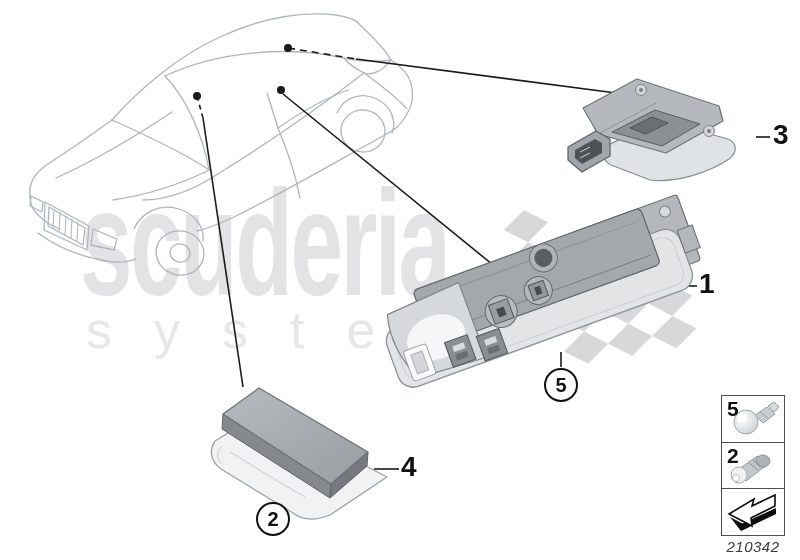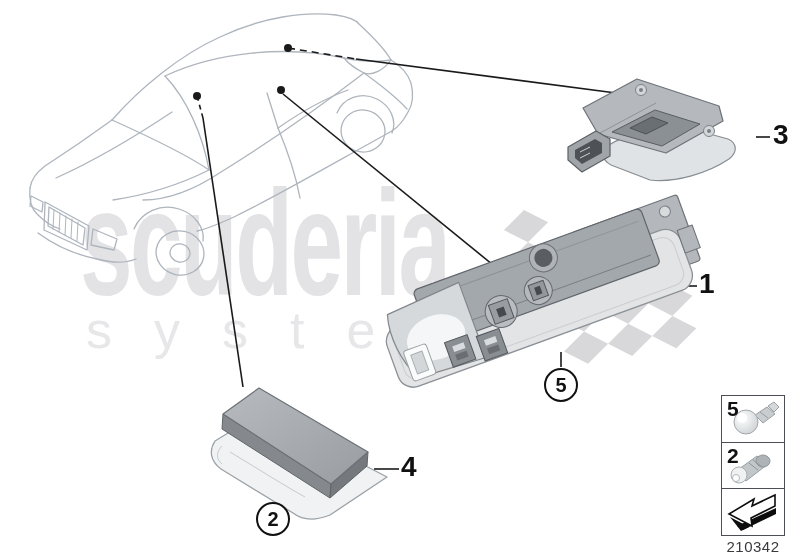--- a/index.html
+++ b/index.html
@@ -19,21 +19,21 @@
            display:flex;align-items:center;justify-content:center;font-weight:bold;
            font-size:20px;color:#111;background:#fff;box-sizing:border-box;}
   
   .legend{position:absolute;left:721px;top:395px;width:64px;height:141px;
           border:1.6px solid #4b4f53;box-sizing:border-box;display:flex;flex-direction:column;background:#fff;}
   .legend .cell{flex:1 1 0;position:relative;border-bottom:1.6px solid #4b4f53;}
   .legend .cell:last-child{border-bottom:none;}
   .cell-ref{position:absolute;left:5px;top:1px;font-weight:bold;font-size:21px;color:#111;}
   .cell svg{position:absolute;left:0;top:0;}
   .drawing-number{position:absolute;left:715px;top:538px;width:76px;text-align:center;
-                  font-size:15px;color:#3a3a3e;letter-spacing:0.5px;}
+                  font-size:15px;color:#3a3a3e;letter-spacing:0.5px;font-style:italic;}
 </style>
 </head>
 <body>
 
 <div class="stage">
 
   <div class="wm-title">scuderia</div>
   <div class="wm-sub">systems</div>
 
   <svg class="art" width="800" height="560" viewBox="0 0 800 560">

